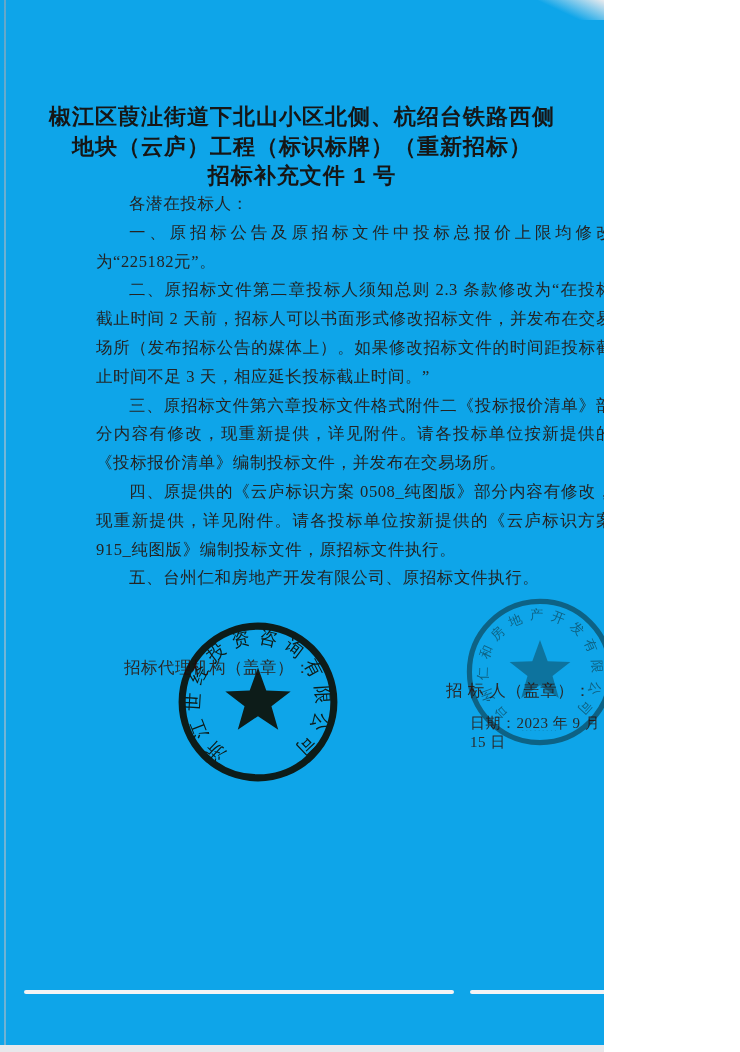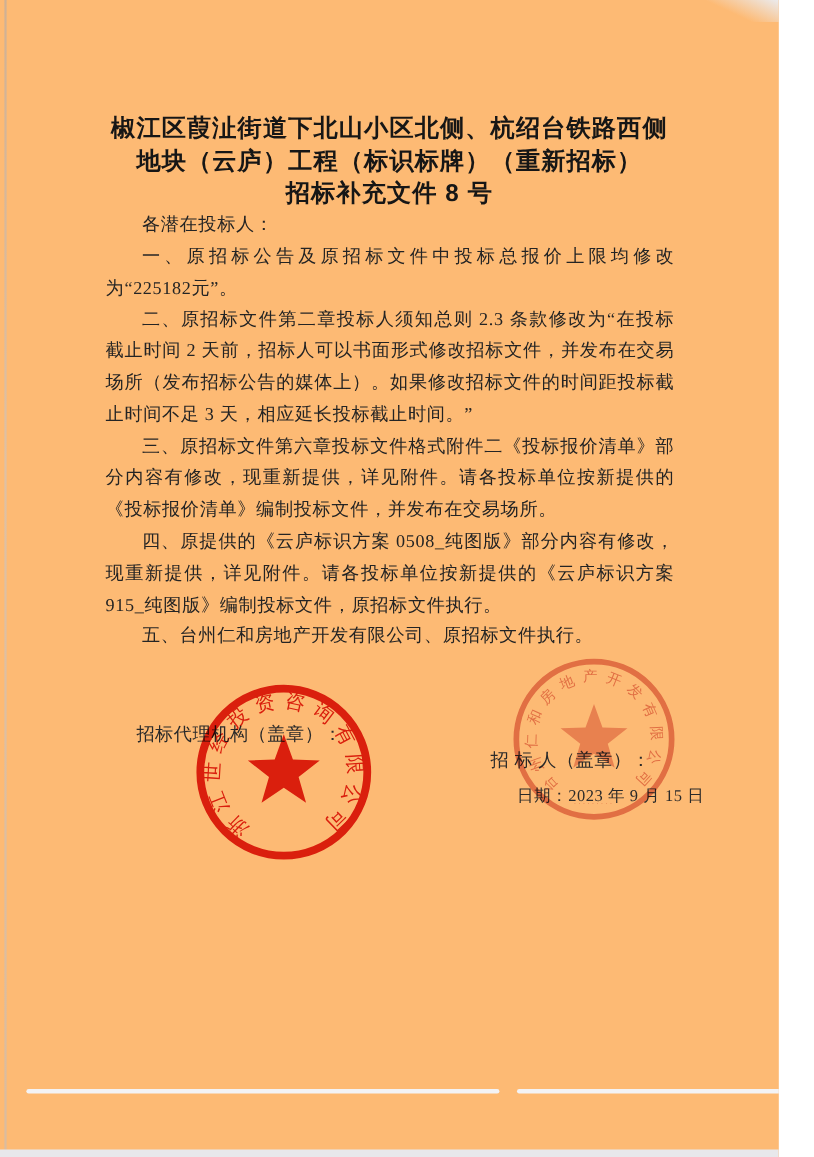--- a/index.html
+++ b/index.html
@@ -1,17 +1,17 @@
 <!DOCTYPE html>
 <html><head>
 <meta charset="utf-8">
 <style>
   html,body{margin:0;padding:0;background:#ffffff;}
   .page{
-    position:relative;width:708px;height:1052px;background:#fdba74;
+    position:relative;width:604px;height:1052px;background:#0ea5e9;
     font-family:"Liberation Serif","DejaVu Serif",serif;color:#242424;
     overflow:hidden;
   }
   
   .edge-left{position:absolute;left:4px;top:0;width:2px;height:100%;
     background:linear-gradient(180deg,#a9a9af 0%,#c6c6cb 40%,#bdbdc2 100%);opacity:.55;}
   .edge-bottom{position:absolute;left:0;bottom:0;width:100%;height:7px;background:#e8e8eb;}
   .corner-tr{position:absolute;right:0;top:0;width:80px;height:20px;
     background:linear-gradient(205deg,#ebebee 0%,rgba(255,255,255,0) 55%);}
   .smudge{position:absolute;height:4px;background:#f3f3f5;border-radius:2px;}
@@ -46,21 +46,21 @@
 
   <div class="edge-left"></div>
   <div class="edge-bottom"></div>
   <div class="corner-tr"></div>
   <div class="smudge s1"></div>
   <div class="smudge s2"></div>
 
   <div class="title">
     <div>椒江区葭沚街道下北山小区北侧、杭绍台铁路西侧</div>
     <div>地块（云庐）工程（标识标牌）（重新招标）</div>
-    <div>招标补充文件 8 号</div>
+    <div>招标补充文件 1 号</div>
   </div>
 
   <div class="body-text">
     <p class="salutation">各潜在投标人：</p>
     <p>一、原招标公告及原招标文件中投标总报价上限均修改为“225182元”。</p>
     <p>二、原招标文件第二章投标人须知总则 2.3 条款修改为“在投标截止时间 2 天前，招标人可以书面形式修改招标文件，并发布在交易场所（发布招标公告的媒体上）。如果修改招标文件的时间距投标截止时间不足 3 天，相应延长投标截止时间。”</p>
     <p>三、原招标文件第六章投标文件格式附件二《投标报价清单》部分内容有修改，现重新提供，详见附件。请各投标单位按新提供的《投标报价清单》编制投标文件，并发布在交易场所。</p>
     <p>四、原提供的《云庐标识方案 0508_纯图版》部分内容有修改，现重新提供，详见附件。请各投标单位按新提供的《云庐标识方案 915_纯图版》编制投标文件，原招标文件执行。</p>
     <p>五、台州仁和房地产开发有限公司、原招标文件执行。</p>
   </div>

